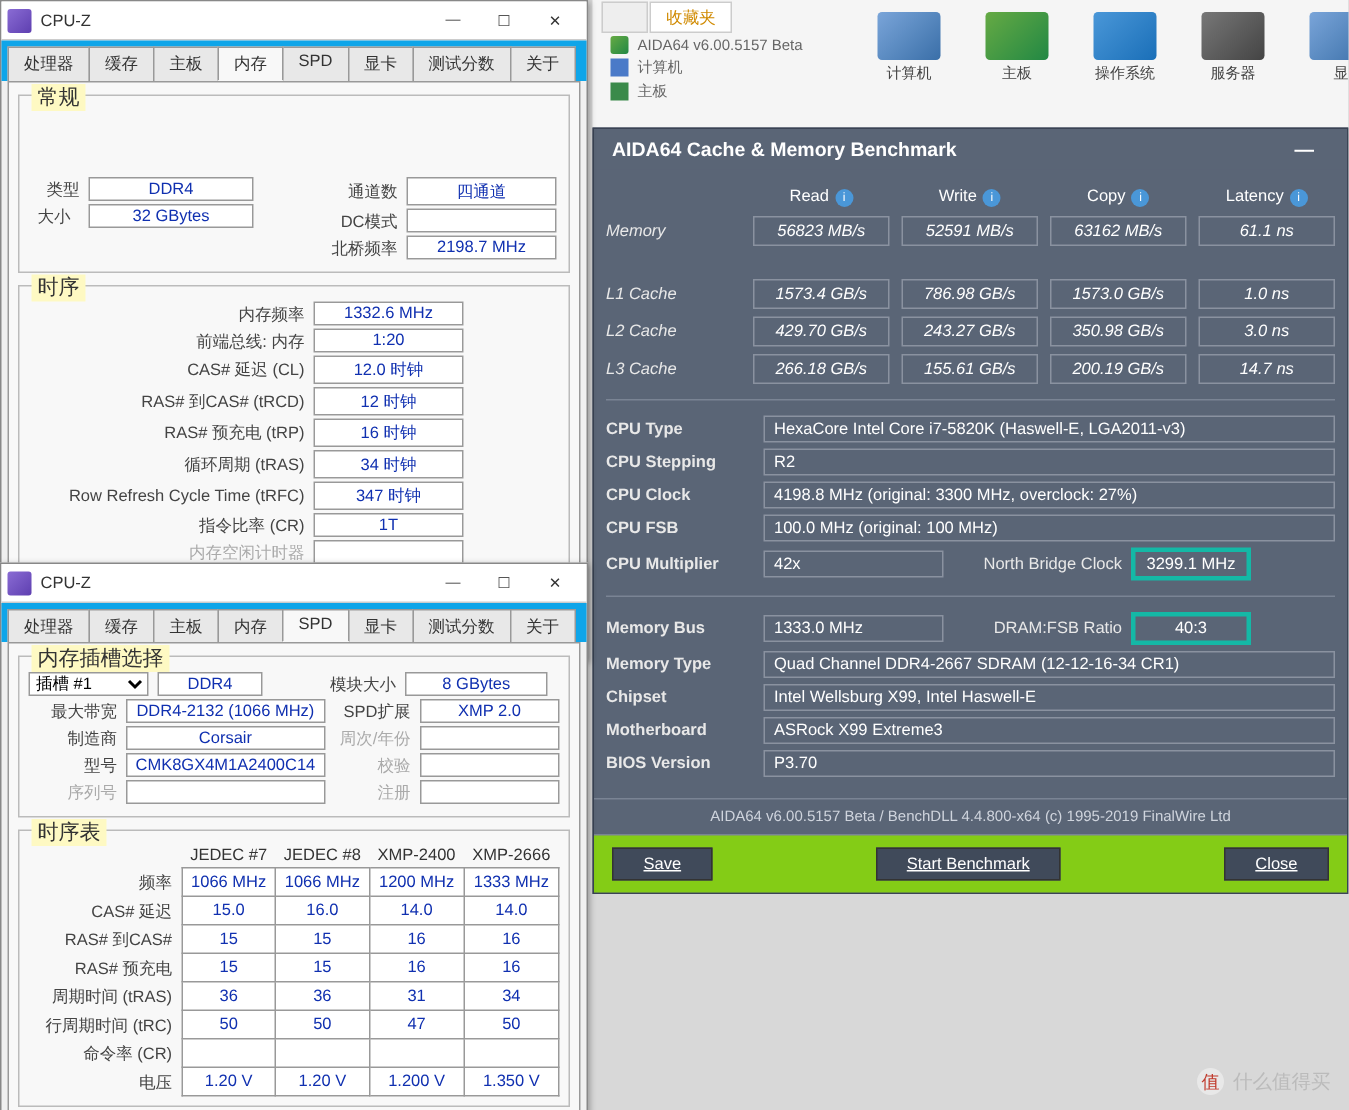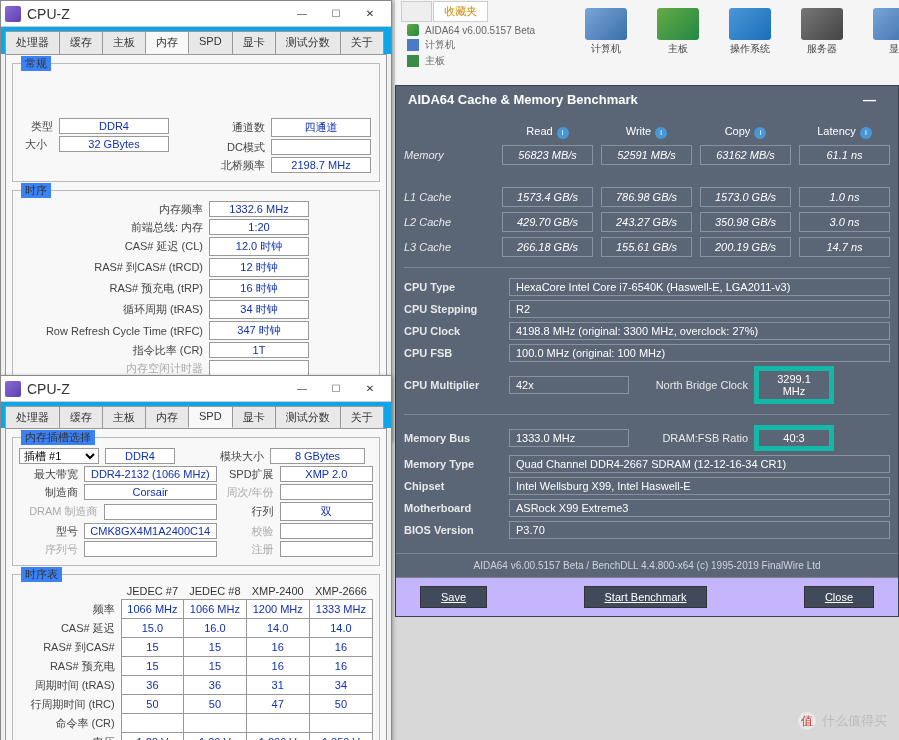--- a/index.html
+++ b/index.html
@@ -2,29 +2,29 @@
 <html><head>
 <meta charset="utf-8">
 <style>
 * { box-sizing: border-box; margin: 0; padding: 0; font-family: "Microsoft YaHei", "Segoe UI", sans-serif; }
 body { background: #d8d8d8; width: 899px; height: 740px; position: relative; overflow: hidden; font-size: 11px; }
 
 
 .cpuz-window { position: absolute; background: #f0f0f0; border: 1px solid #888; box-shadow: 1px 1px 4px rgba(0,0,0,.3); }
 .cpuz-titlebar { height: 26px; background: #fff; border-bottom: 1px solid #ccc; display: flex; align-items: center; padding: 0 4px; }
 .cpuz-titlebar .icon { width: 16px; height: 16px; background: linear-gradient(135deg,#8a6cd4,#5e3fb0); margin-right: 6px; border-radius:2px;}
-.cpuz-titlebar .title { flex: 1; font-size: 14px; color: #333; }
+.cpuz-titlebar .title { flex: 1; font-size: 11px; color: #333; }
 .winbtn { width: 34px; height: 22px; display:flex; align-items:center; justify-content:center; color:#555; font-size:10px; cursor:default;}
 .winbtn.close { color:#333; }
 .tabbar { display:flex; padding: 4px 4px 0 4px; background:#0ea5e9; font-size:11px; }
 .tab { padding: 3px 10px; border:1px solid #999; border-bottom:none; background:#e8e8e8; margin-right:-1px; color:#333; }
 .tab.active { background:#f8f8f8; border-bottom:1px solid #f8f8f8; position:relative; z-index:1;}
 .tabbody { border:1px solid #999; margin:0 4px 4px 4px; padding:6px; background:#f8f8f8;}
 .groupbox { border:1px solid #bbb; margin:2px 0 8px 0; padding:8px 6px 6px 6px; position:relative; }
-.groupbox > .legend { position:absolute; top:-8px; left:8px; background:#3b82f6; padding:0 4px; font-size:11px; color:#333;}
+.groupbox > .legend { position:absolute; top:-8px; left:8px; background:#fef9c3; padding:0 4px; font-size:14px; color:#333;}
 .row { display:flex; align-items:center; margin:2px 0; font-size:11px; }
 .row .lbl { text-align:right; padding-right:6px; color:#444; }
 .row .vbox { border:1px solid #999; background:#fff; text-align:center; padding:1px 2px; color:#1030b0; font-size:11px; min-height:16px;}
 .row .vbox.disabled { color:#aaa; }
 .twocol { display:flex; gap:10px;margin-top:44px; }
 .twocol > div { flex:1; }
 
 table.timing { width:100%; border-collapse:collapse; font-size:11px; }
 table.timing th, table.timing td { text-align:center; padding:2px 3px; }
 table.timing th { color:#333; font-weight:normal; }
@@ -53,23 +53,23 @@
 .aida-hdr .col { flex:1; text-align:center; position:relative;}
 .aida-hdr .col .info { display:inline-block; width:12px; height:12px; background:#4a97d8; border-radius:50%; margin-left:4px; font-size:8px; line-height:12px;}
 .aida-row { display:flex; gap:8px; margin:5px 0; align-items:center;font-style:italic;}
 .aida-row .name { width:90px; font-size:11px; color:#e8e8e8;}
 .aida-row .cell { flex:1; border:1px solid #8a92a0; background:#5a6576; text-align:center; padding:3px 2px; font-size:11px; color:#fff;}
 .aida-div { height:1px; background:#7a8494; margin:10px 0;}
 .spec-row { display:flex; margin:4px 0; font-size:11px; align-items:center;}
 .spec-row .k { width:105px; color:#e8e8e8;font-weight:bold;}
 .spec-row .v { flex:1; border:1px solid #8a92a0; padding:2px 6px; color:#fff;}
 .spec-row .k2 { width:125px; color:#e8e8e8; text-align:right; padding-right:6px;}
-.spec-row .v2 { width:80px; border:5px solid #14b8a6; padding:2px 6px; text-align:center;}
+.spec-row .v2 { width:80px; border:3px solid #14b8a6; padding:2px 6px; text-align:center;}
 .aida-footer { background:#5a6576; text-align:center; font-size:10px; color:#cfd4dd; padding:6px 0; border-top:1px solid #7a8494;}
-.aida-buttons { background:#c4b5fd; display:flex; padding:8px 24px; gap:12px; border-top:1px solid #7a8494;}
+.aida-buttons { background:#84cc16; display:flex; padding:8px 12px; gap:12px; border-top:1px solid #7a8494;}
 .aida-buttons .btn { border:1px solid #333; background:#404a5a; padding:4px 20px; color:#fff; font-size:11px; text-decoration:underline;}
 .aida-buttons .gap { flex:1;}
 
 
 .watermark { position:absolute; right:12px; bottom:10px; display:flex; align-items:center; gap:6px; color:#bbb; font-size:13px;}
 .watermark .circ { width:18px; height:18px; border-radius:50%; background:#e8e8e8; color:#c0392b; display:flex; align-items:center; justify-content:center; font-size:12px;}
 </style>
 </head>
 <body>
 
@@ -140,21 +140,21 @@
           <div class="cell">266.18 GB/s</div>
           <div class="cell">155.61 GB/s</div>
           <div class="cell">200.19 GB/s</div>
           <div class="cell">14.7 ns</div>
         </div>
       </div>
     <div class="aida-div"></div>
     <div id="aida-specs">
         <div class="spec-row">
           <div class="k">CPU Type</div>
-          <div class="v">HexaCore Intel Core i7-6540K  (Haswell-E, LGA2011-v3)</div>
+          <div class="v">HexaCore Intel Core i7-5820K  (Haswell-E, LGA2011-v3)</div>
         </div>
         <div class="spec-row">
           <div class="k">CPU Stepping</div>
           <div class="v">R2</div>
         </div>
         <div class="spec-row">
           <div class="k">CPU Clock</div>
           <div class="v">4198.8 MHz  (original: 3300 MHz, overclock: 27%)</div>
         </div>
         <div class="spec-row">
@@ -337,26 +337,20 @@
         <div class="lbl" style="width:64px;">SPD扩展</div>
         <div class="vbox" style="width:95px;">XMP 2.0</div>
       </div>
       <div class="row">
         <div class="lbl" style="width:66px;">制造商</div>
         <div class="vbox" style="width:135px;">Corsair</div>
         <div class="lbl" style="width:64px; color:#aaa;">周次/年份</div>
         <div class="vbox disabled" style="width:95px;"></div>
       </div>
       <div class="row">
-        <div class="lbl" style="width:86px; color:#aaa;">DRAM 制造商</div>
-        <div class="vbox disabled" style="width:115px;"></div>
-        <div class="lbl" style="width:64px;">行列</div>
-        <div class="vbox" style="width:95px;">双</div>
-      </div>
-      <div class="row">
         <div class="lbl" style="width:66px;">型号</div>
         <div class="vbox" style="width:135px;">CMK8GX4M1A2400C14</div>
         <div class="lbl" style="width:64px; color:#aaa;">校验</div>
         <div class="vbox disabled" style="width:95px;"></div>
       </div>
       <div class="row">
         <div class="lbl" style="width:66px; color:#aaa;">序列号</div>
         <div class="vbox disabled" style="width:135px;"></div>
         <div class="lbl" style="width:64px; color:#aaa;">注册</div>
         <div class="vbox disabled" style="width:95px;"></div>

